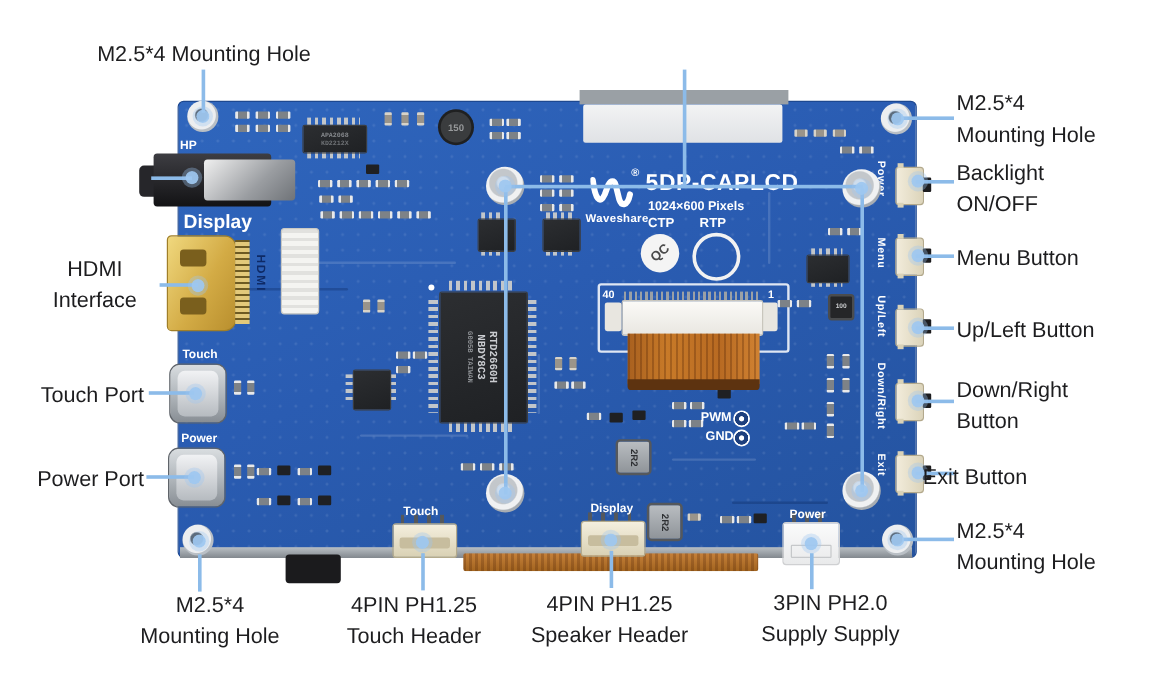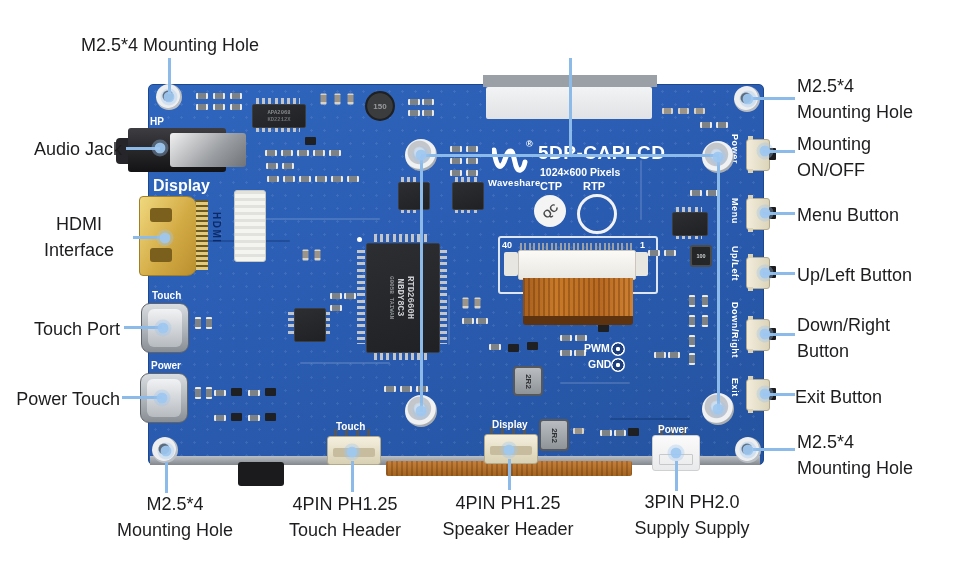--- a/index.html
+++ b/index.html
@@ -258,35 +258,34 @@
   <div class="dot" style="left:162px;top:398px"></div>
   <div class="dot" style="left:166px;top:451px"></div>
   <div class="dot" style="left:352px;top:452px"></div>
   <div class="dot" style="left:509px;top:450px"></div>
   <div class="dot" style="left:676px;top:453px"></div>
 
   <div class="lbl tc" style="left:60px;top:33px;width:220px">M2.5*4 Mounting Hole</div>
 
   <div class="lbl" style="left:797px;top:74px">M2.5*4
 Mounting Hole</div>
-  <div class="lbl" style="left:797px;top:132px">Mounting
+  <div class="lbl" style="left:797px;top:132px">Backlight
 ON/OFF</div>
   <div class="lbl" style="left:797px;top:203px">Menu Button</div>
   <div class="lbl" style="left:797px;top:263px">Up/Left Button</div>
   <div class="lbl" style="left:797px;top:313px">Down/Right
 Button</div>
-  <div class="lbl" style="left:795px;top:385px">Exit Button</div>
+  <div class="lbl" style="left:769px;top:385px">Exit Button</div>
   <div class="lbl" style="left:797px;top:430px">M2.5*4
 Mounting Hole</div>
 
-  <div class="lbl tr" style="left:0;top:137px;width:122px">Audio Jack</div>
   <div class="lbl tc" style="left:14px;top:212px;width:130px">HDMI
 Interface</div>
   <div class="lbl tr" style="left:0;top:317px;width:120px">Touch Port</div>
-  <div class="lbl tr" style="left:0;top:387px;width:120px">Power Touch</div>
+  <div class="lbl tr" style="left:0;top:387px;width:120px">Power Port</div>
 
   <div class="lbl tc" style="left:75px;top:491px;width:200px;line-height:1.45">M2.5*4
 Mounting Hole</div>
   <div class="lbl tc" style="left:245px;top:491px;width:200px;line-height:1.45">4PIN PH1.25
 Touch Header</div>
   <div class="lbl tc" style="left:408px;top:490px;width:200px;line-height:1.45">4PIN PH1.25
 Speaker Header</div>
   <div class="lbl tc" style="left:592px;top:489px;width:200px;line-height:1.45">3PIN PH2.0
 Supply Supply</div>
 

